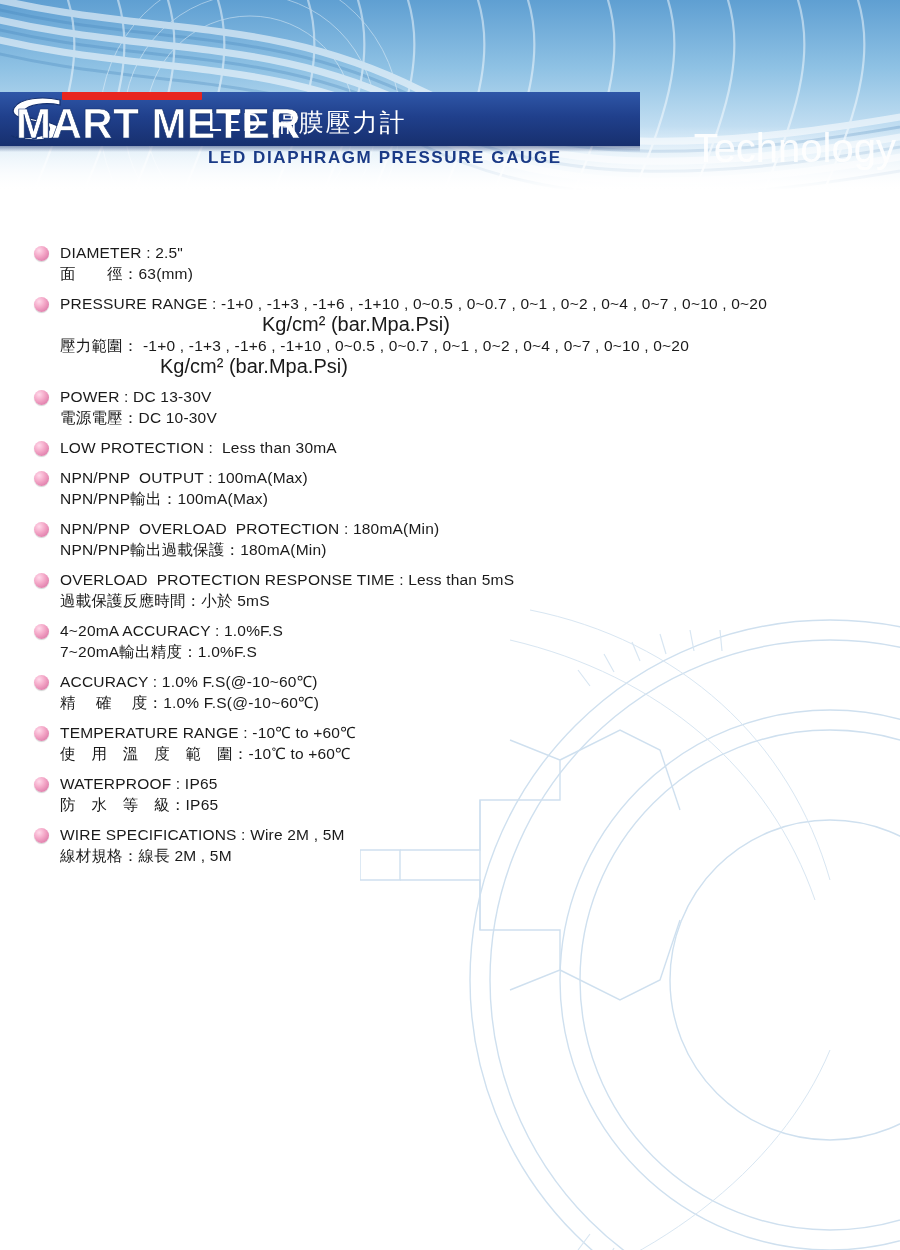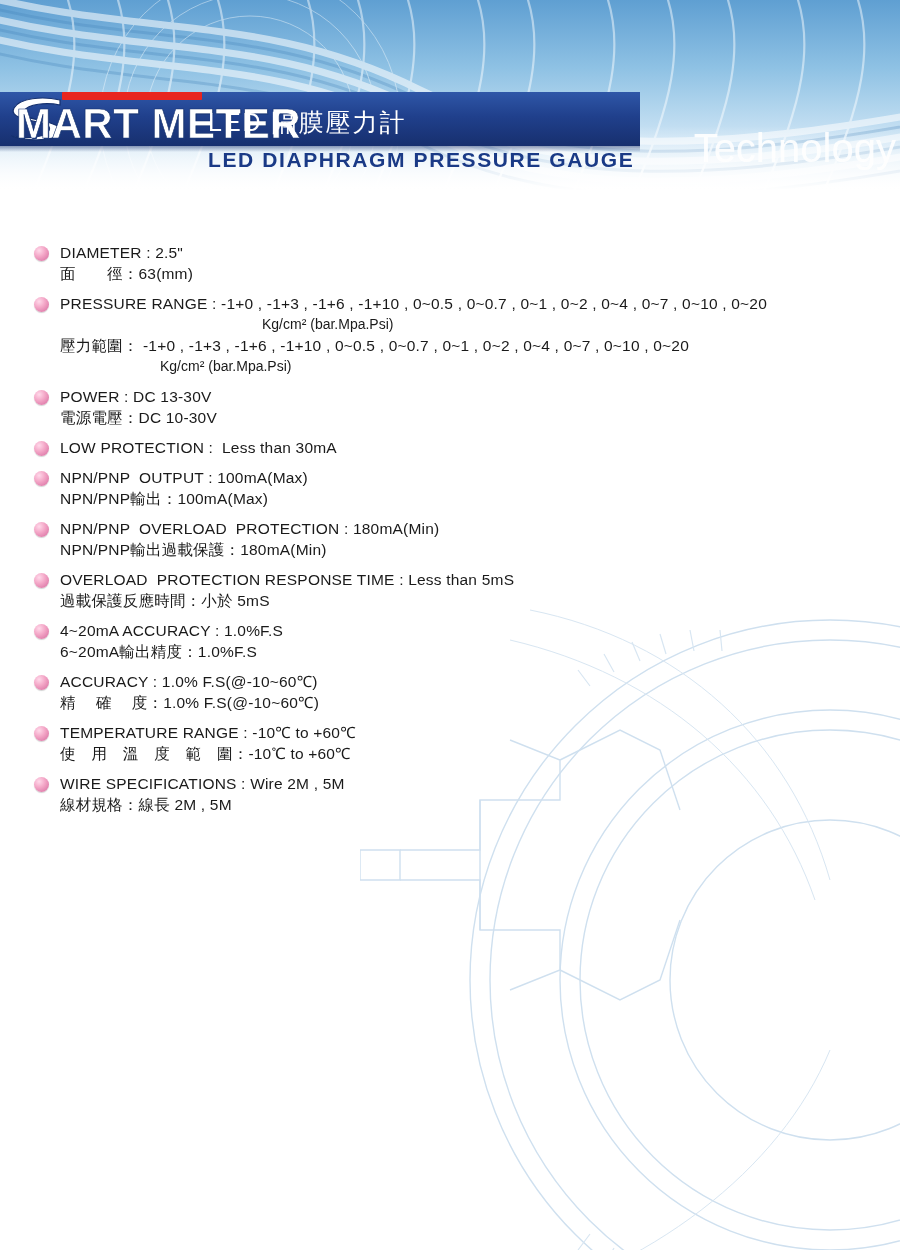--- a/index.html
+++ b/index.html
@@ -114,21 +114,21 @@
     font-weight: normal;
     color: #ffffff;
     letter-spacing: 2px;
     z-index: 5;
     white-space: nowrap;
   }
   .en-title {
     position: absolute;
     left: 208px;
     top: 148px;
-    font-size: 21px;
+    font-size: 17px;
     font-weight: bold;
     color: #1a3a86;
     letter-spacing: 1.6px;
     z-index: 5;
     white-space: nowrap;
   }
   .quality {
     position: absolute;
     right: 92px;
     top: 58px;
@@ -176,21 +176,21 @@
   }
   .line-en, .line-cn {
     font-size: 15.5px;
     color: #1a1a1a;
     line-height: 21px;
     white-space: pre-wrap;
   }
   .line-en { letter-spacing: .2px; }
   .line-cn { letter-spacing: .2px; }
   .cont {
-    font-size: 14px;
+    font-size: 20px;
     color: #1a1a1a;
     line-height: 21px;
     white-space: pre-wrap;
   }
   .cont.indent-a { padding-left: 202px; }
   .cont.indent-b { padding-left: 100px; }
 </style>
 </head>
 <body>
 
@@ -331,36 +331,41 @@
 
   <li class="spec-item">
     <span class="bullet"></span>
     <div class="line-en">OVERLOAD  PROTECTION RESPONSE TIME : Less than 5mS</div>
     <div class="line-cn">過載保護反應時間：小於 5mS</div>
   </li>
 
   <li class="spec-item">
     <span class="bullet"></span>
     <div class="line-en">4~20mA ACCURACY : 1.0%F.S</div>
-    <div class="line-cn">6~20mA輸出精度：1.0%F.S</div>
+    <div class="line-cn">7~20mA輸出精度：1.0%F.S</div>
   </li>
 
 
   <li class="spec-item">
     <span class="bullet"></span>
     <div class="line-en">ACCURACY : 1.0% F.S(@-10~60℃)</div>
     <div class="line-cn">精　 確　 度：1.0% F.S(@-10~60℃)</div>
   </li>
 
   <li class="spec-item">
     <span class="bullet"></span>
     <div class="line-en">TEMPERATURE RANGE : -10℃ to +60℃</div>
     <div class="line-cn">使　用　溫　度　範　圍：-10℃ to +60℃</div>
   </li>
 
+  <li class="spec-item">
+    <span class="bullet"></span>
+    <div class="line-en">WATERPROOF : IP65</div>
+    <div class="line-cn">防　水　等　級：IP65</div>
+  </li>
 
   <li class="spec-item">
     <span class="bullet"></span>
     <div class="line-en">WIRE SPECIFICATIONS : Wire 2M , 5M</div>
     <div class="line-cn">線材規格：線長 2M , 5M</div>
   </li>
 
 </ul>
 
 </body></html>

